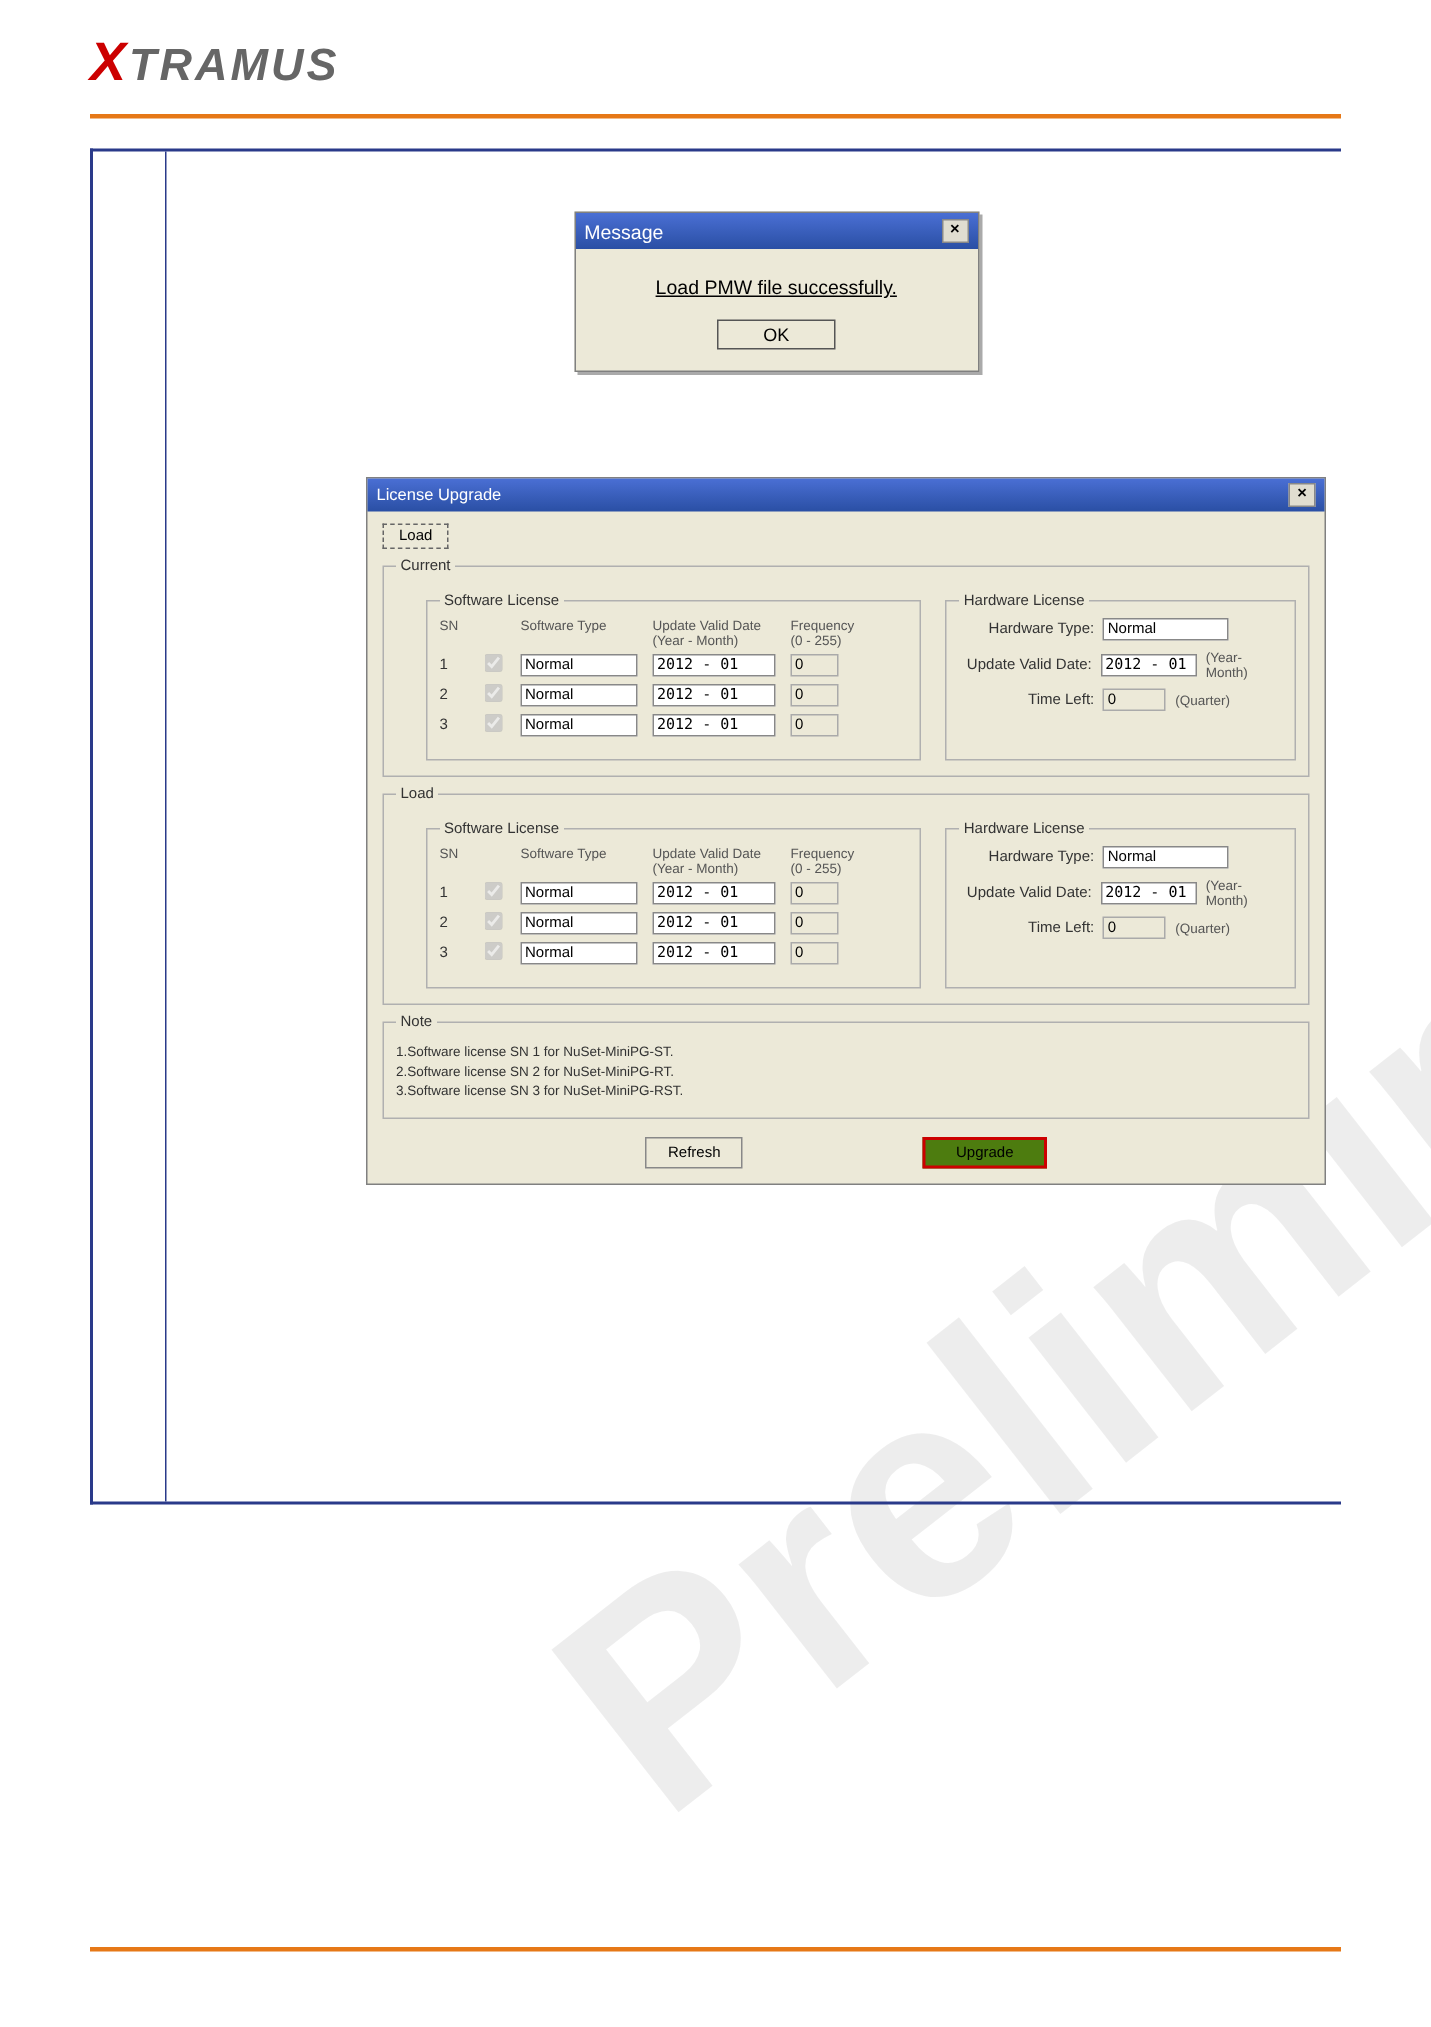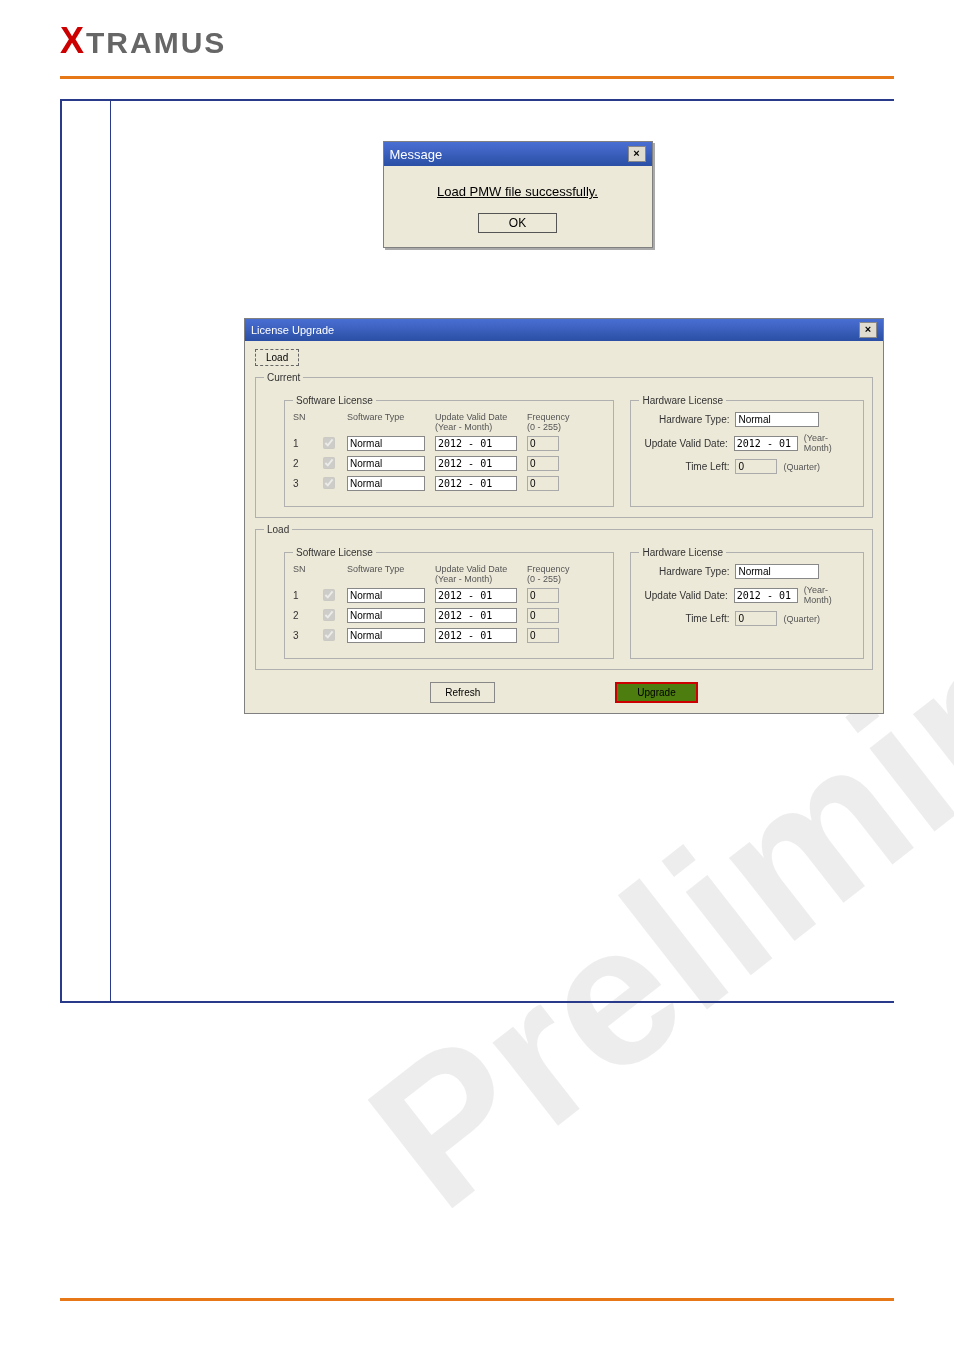--- a/index.html
+++ b/index.html
@@ -18,20 +18,21 @@
     left: -40px;
     top: 120px;
     width: 1000px;
     height: 1200px;
     pointer-events: none;
     z-index: 0;
   }
   
   .page-header {
     padding: 20px 28px 10px 60px;
+    font-style: italic;
   }
   .logo {
     font-family: Arial, sans-serif;
     font-size: 30px;
     font-weight: bold;
     color: #666;
     letter-spacing: 2px;
   }
   .logo .x {
     color: #c00;
@@ -365,20 +366,26 @@
               <div class="hw-line">
                 <span class="lbl">Time Left:</span>
                 <input class="txt hwtime ro" readonly="" value="0" style="">
                 <span class="suffix">(Quarter)</span>
               </div>
             </fieldset>
           </div>
         </fieldset>
 
         
+        <fieldset class="note">
+          <legend>Note</legend>
+          <p>1.Software license SN 1 for NuSet-MiniPG-ST.</p>
+          <p>2.Software license SN 2 for NuSet-MiniPG-RT.</p>
+          <p>3.Software license SN 3 for NuSet-MiniPG-RST.</p>
+        </fieldset>
 
         <div class="btn-row">
           <button class="btn">Refresh</button>
           <button class="upgrade-btn">Upgrade</button>
         </div>
       </div>
     </div>
 
   </div>
 </div>

